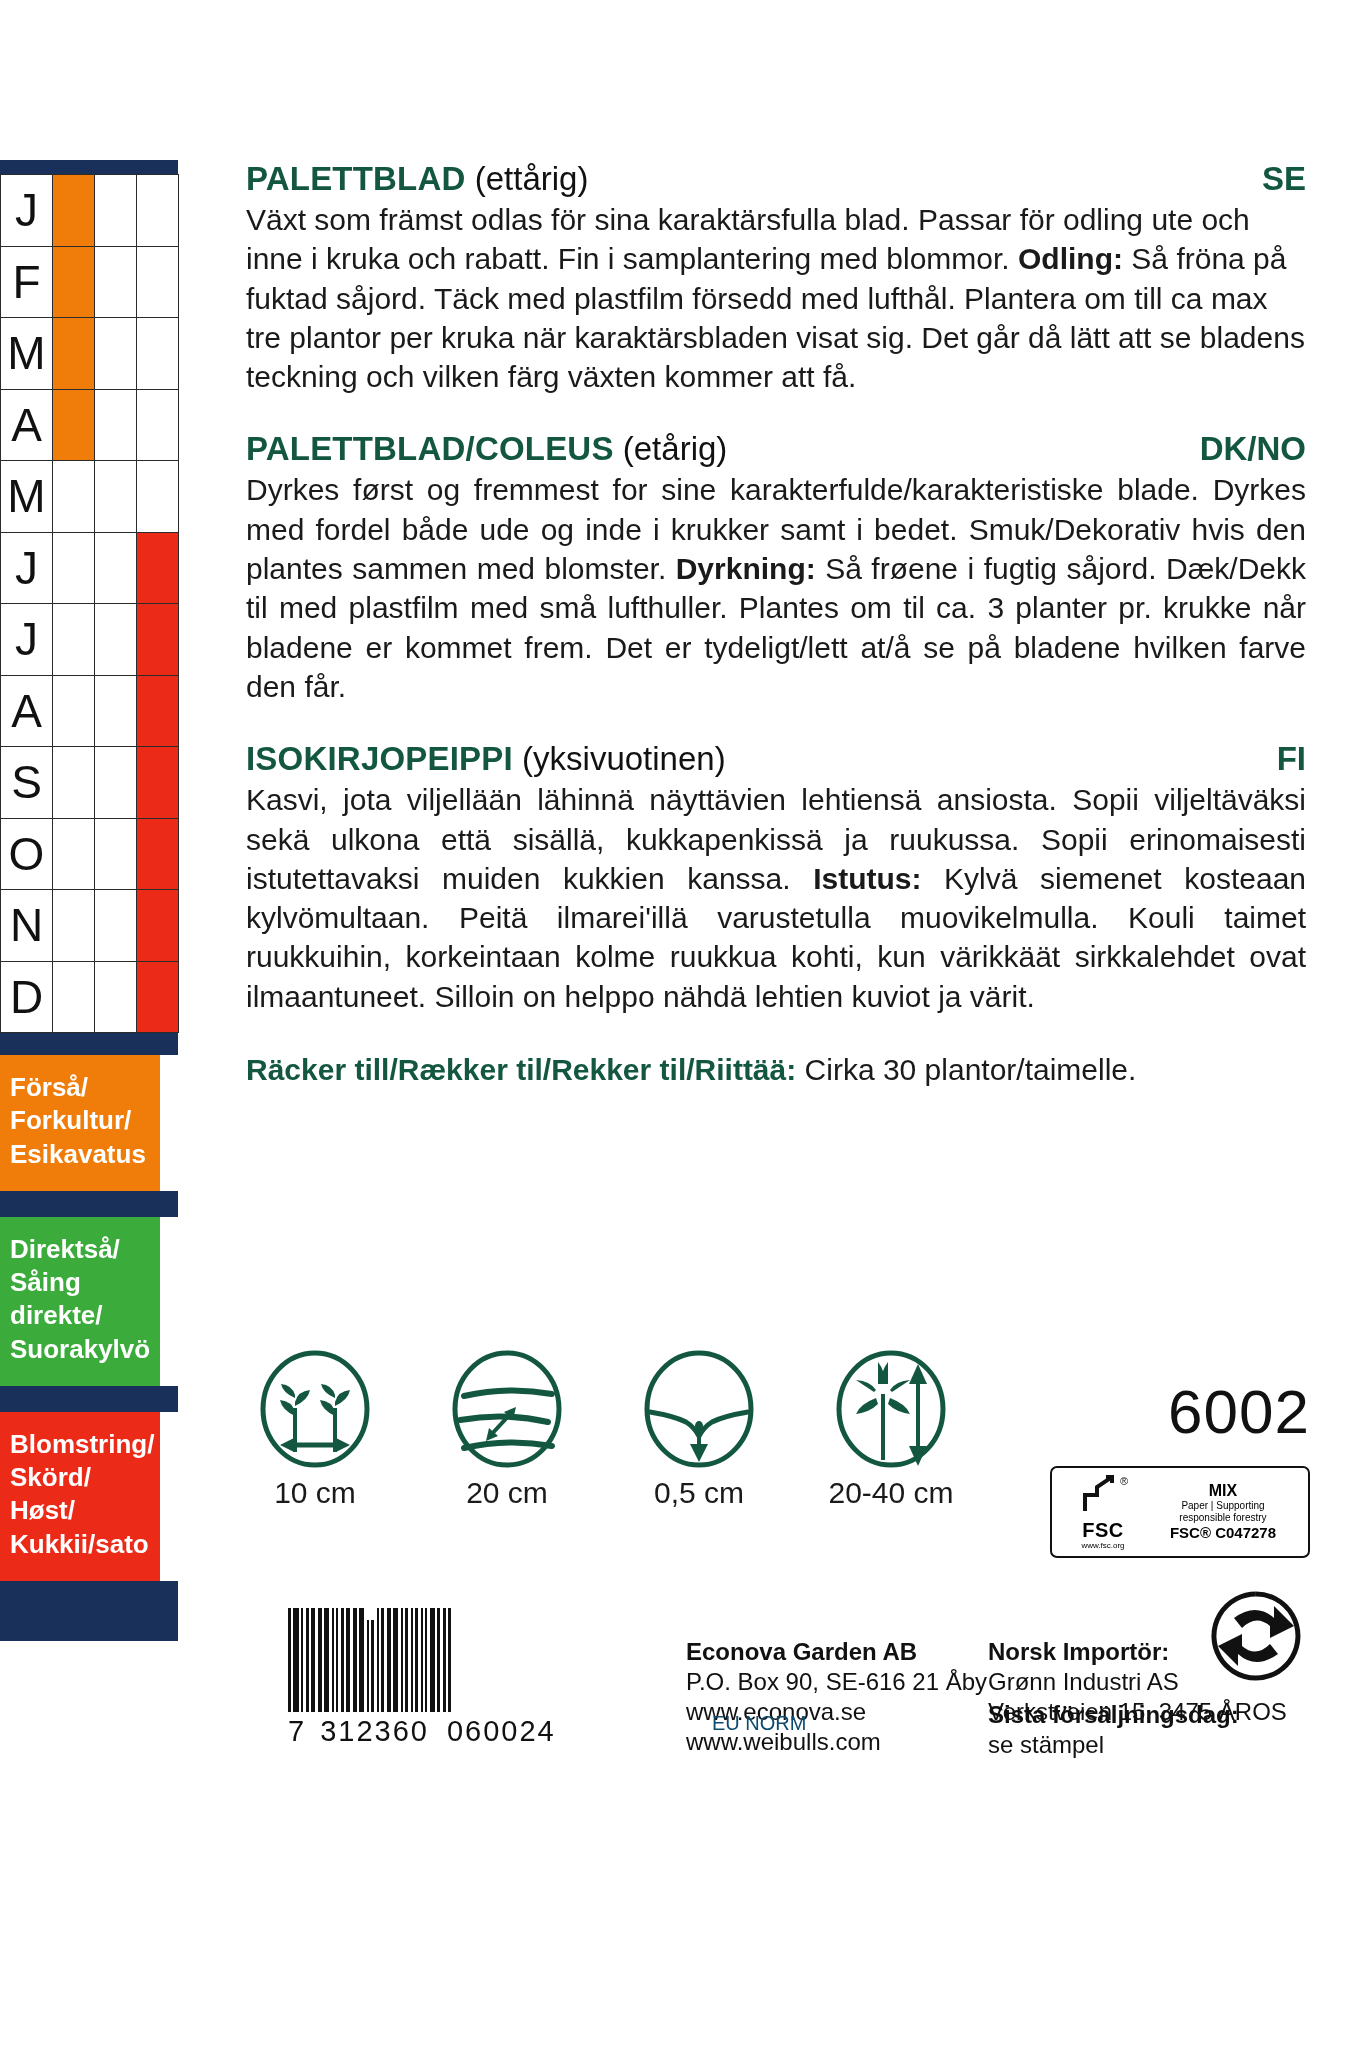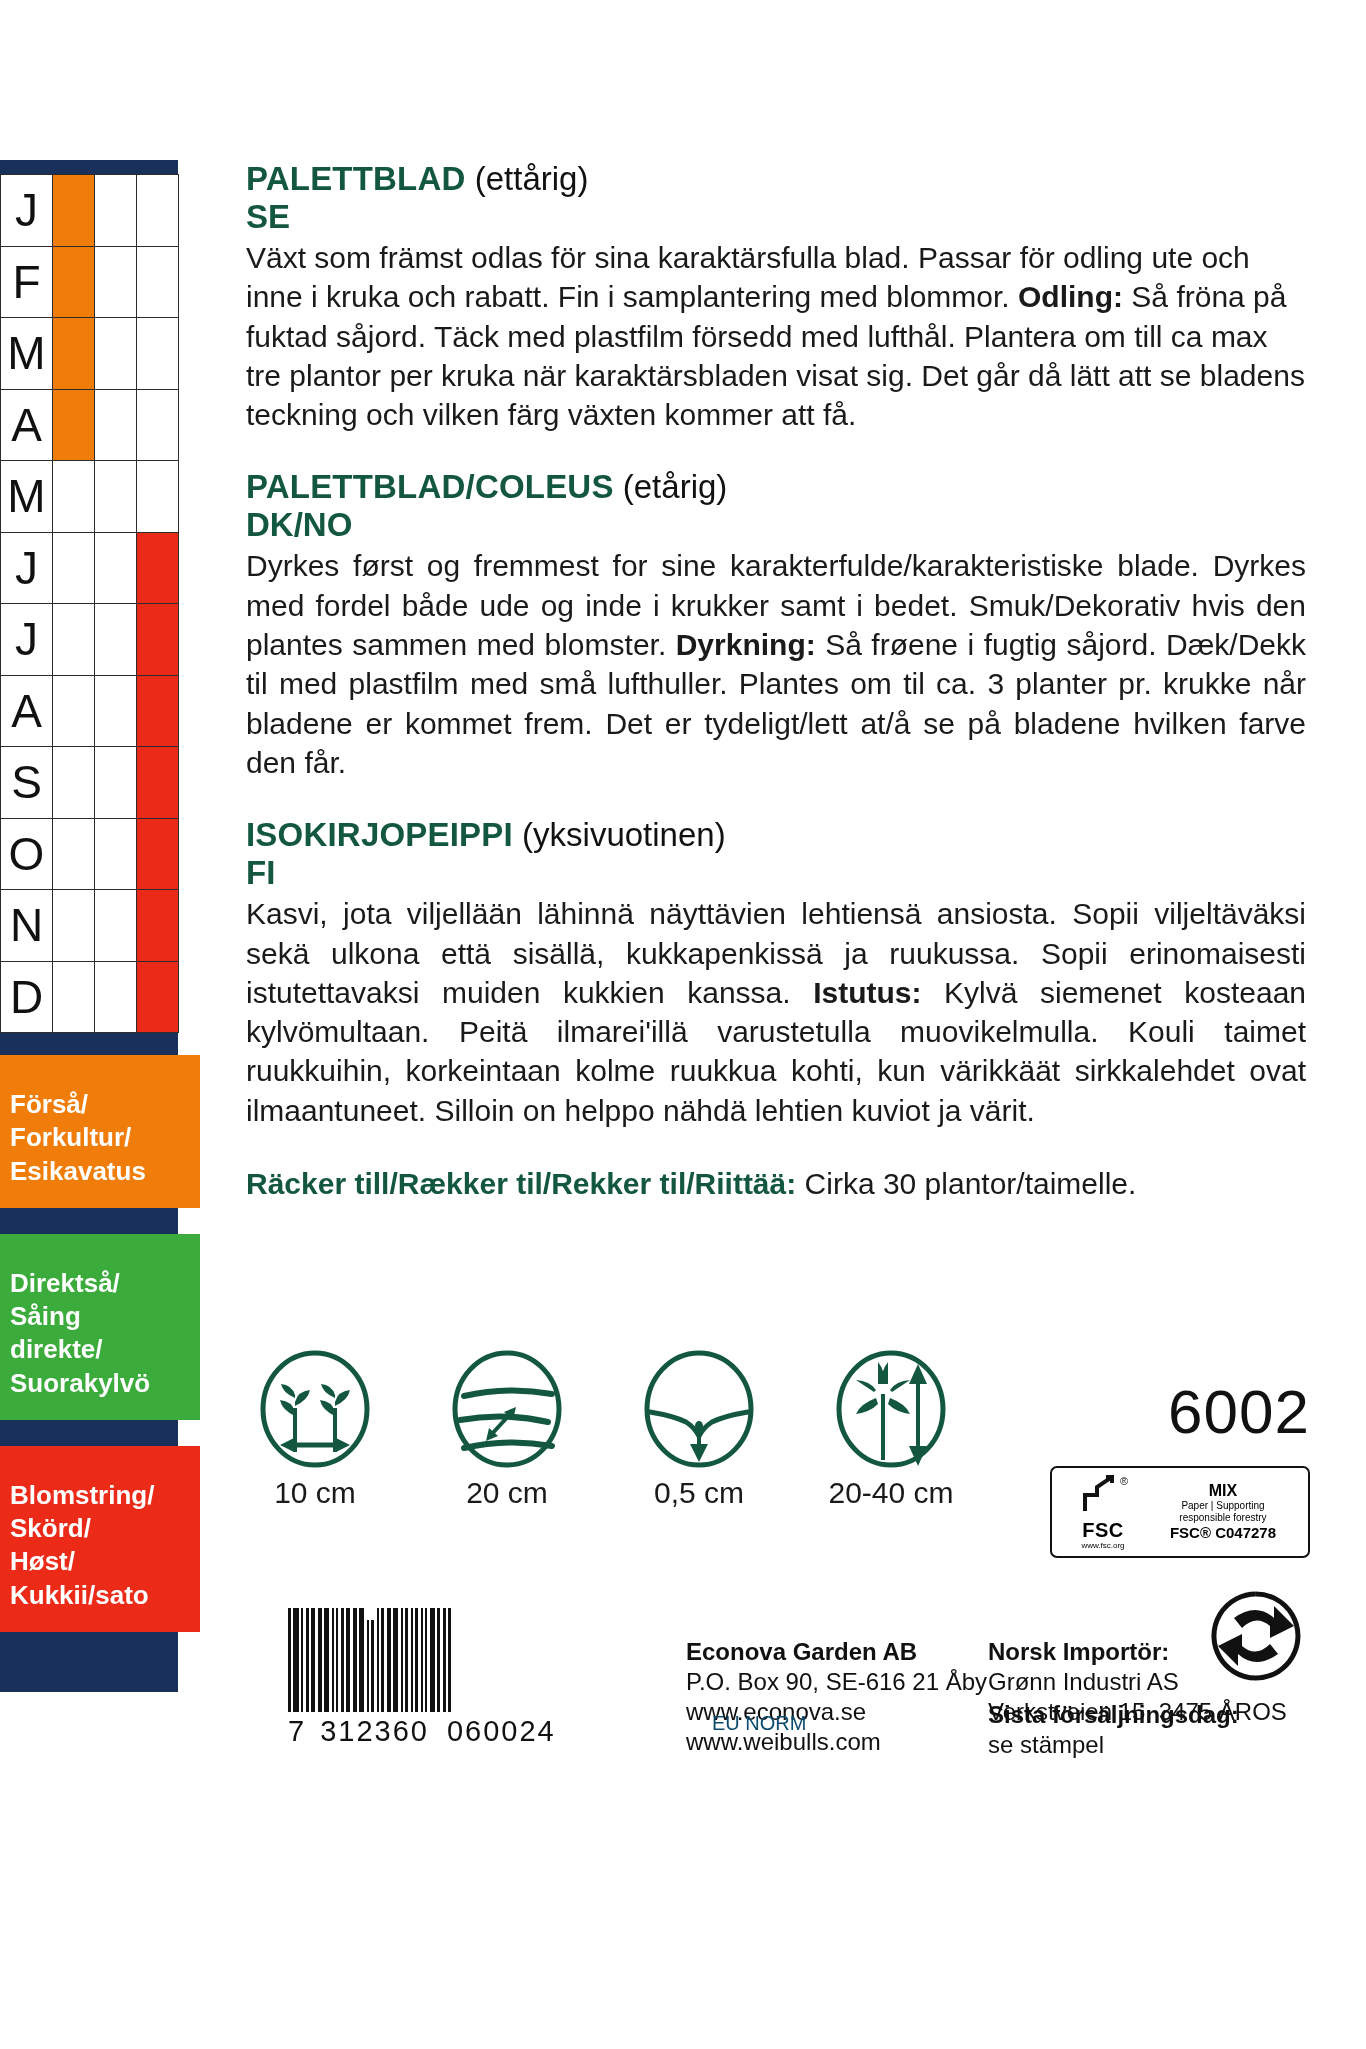--- a/index.html
+++ b/index.html
@@ -56,22 +56,22 @@
   td.cell {
     width: 42px;
     background: #ffffff;
   }
   td.cell.fill-orange { background: #f07d0a; }
   td.cell.fill-red    { background: #ec2a18; }
   td.cell.last        { border-right: none; }
 
   
   .legend-block {
-    width: 200px;
-    padding: 33px 10px 20px 10px;
+    width: 160px;
+    padding: 16px 10px 20px 10px;
     font-size: 26px;
     line-height: 1.28;
     font-weight: 700;
     color: #ffffff;
   }
   .legend-orange { background: #f07d0a; }
   .legend-green  { background: #3bab3b; }
   .legend-red    { background: #ec2a18; }
 
   
@@ -82,21 +82,20 @@
     width: 1060px;
   }
 
   .lang-section { margin-bottom: 34px; }
 
   .lang-head {
     display: flex;
     align-items: baseline;
     justify-content: space-between;
     margin-bottom: 2px;
-    flex-direction: column;
   }
   .lang-title {
     font-size: 33px;
     color: #111;
     font-weight: 400;
     white-space: nowrap;
   }
   .lang-title .bold-green {
     font-weight: 700;
     color: #145741;

